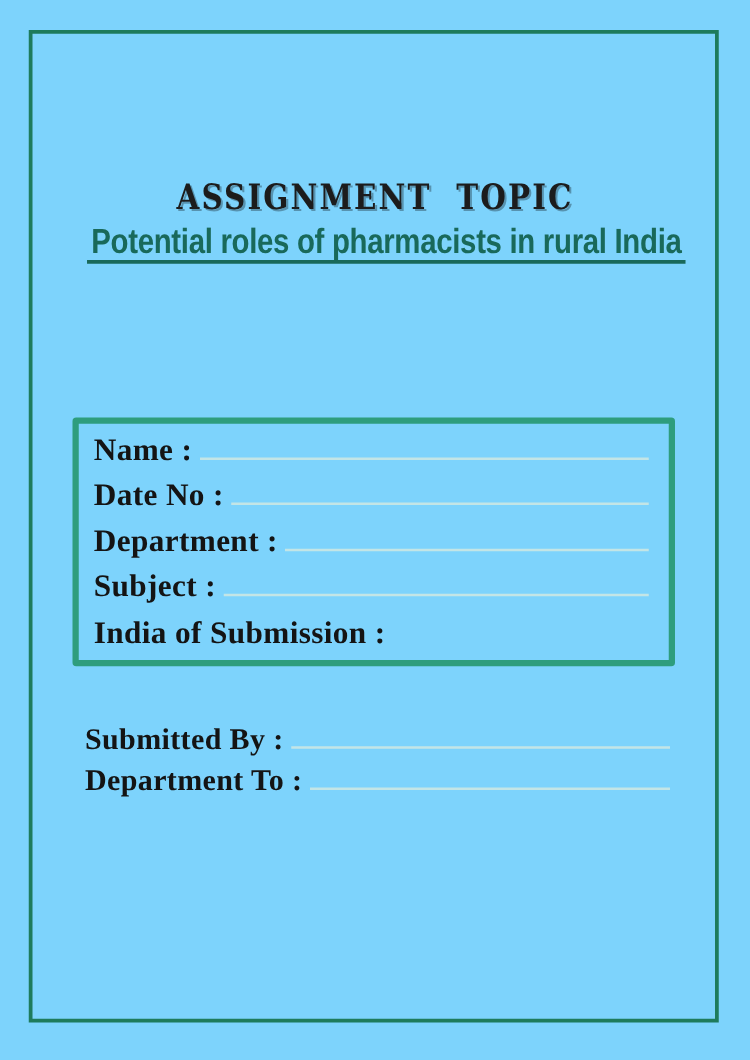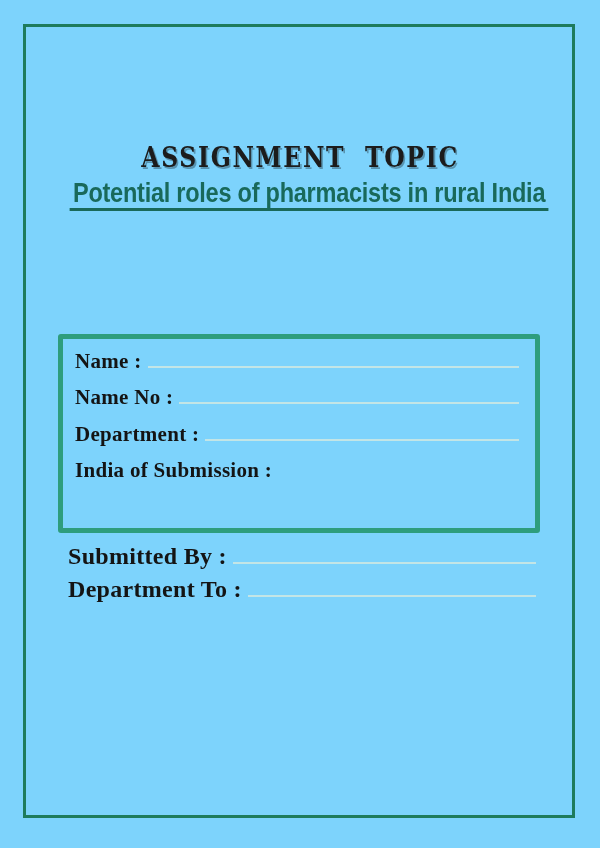--- a/index.html
+++ b/index.html
@@ -70,35 +70,35 @@
     border: 5px solid var(--box-border, #2e9d7d);
     border-radius: 3px;
     padding: 4px 14px 0 12px;
   }
   .ibrow {
     display: flex;
     align-items: baseline;
     height: 36.4px;
     line-height: 36.4px;
     font-weight: 700;
-    font-size: 21px;
+    font-size: 25px;
     letter-spacing: 0.3px;
     color: var(--label-text, #141414);
     white-space: pre;
   }
   .fill {
     flex: 1 1 auto;
     border-bottom: 2px solid var(--field-line, #c3e5e6);
     margin-left: 6px;
     margin-right: 2px;
   }
   .submitted {
     position: absolute;
     left: 68px;
-    top: 540px;
+    top: 576px;
     width: 470px;
   }
   .subrow {
     display: flex;
     align-items: baseline;
     height: 33px;
     line-height: 33px;
     font-weight: 700;
     font-size: 24px;
     letter-spacing: 0.3px;
@@ -118,25 +118,29 @@
   <div class="subtitle-wrap">
     <span class="subtitle">Potential roles of pharmacists in rural India</span>
   </div>
 
   <div class="info-box">
     <div class="ibrow">
       <span>Name :</span>
       <span class="fill"></span>
     </div>
     <div class="ibrow">
-      <span>Name No :</span>
+      <span>Date No :</span>
       <span class="fill"></span>
     </div>
     <div class="ibrow">
       <span>Department :</span>
+      <span class="fill"></span>
+    </div>
+    <div class="ibrow">
+      <span>Subject :</span>
       <span class="fill"></span>
     </div>
     <div class="ibrow">
       <span>India of Submission :</span>
     </div>
   </div>
 
   <div class="submitted">
     <div class="subrow">
       <span>Submitted By :</span>

